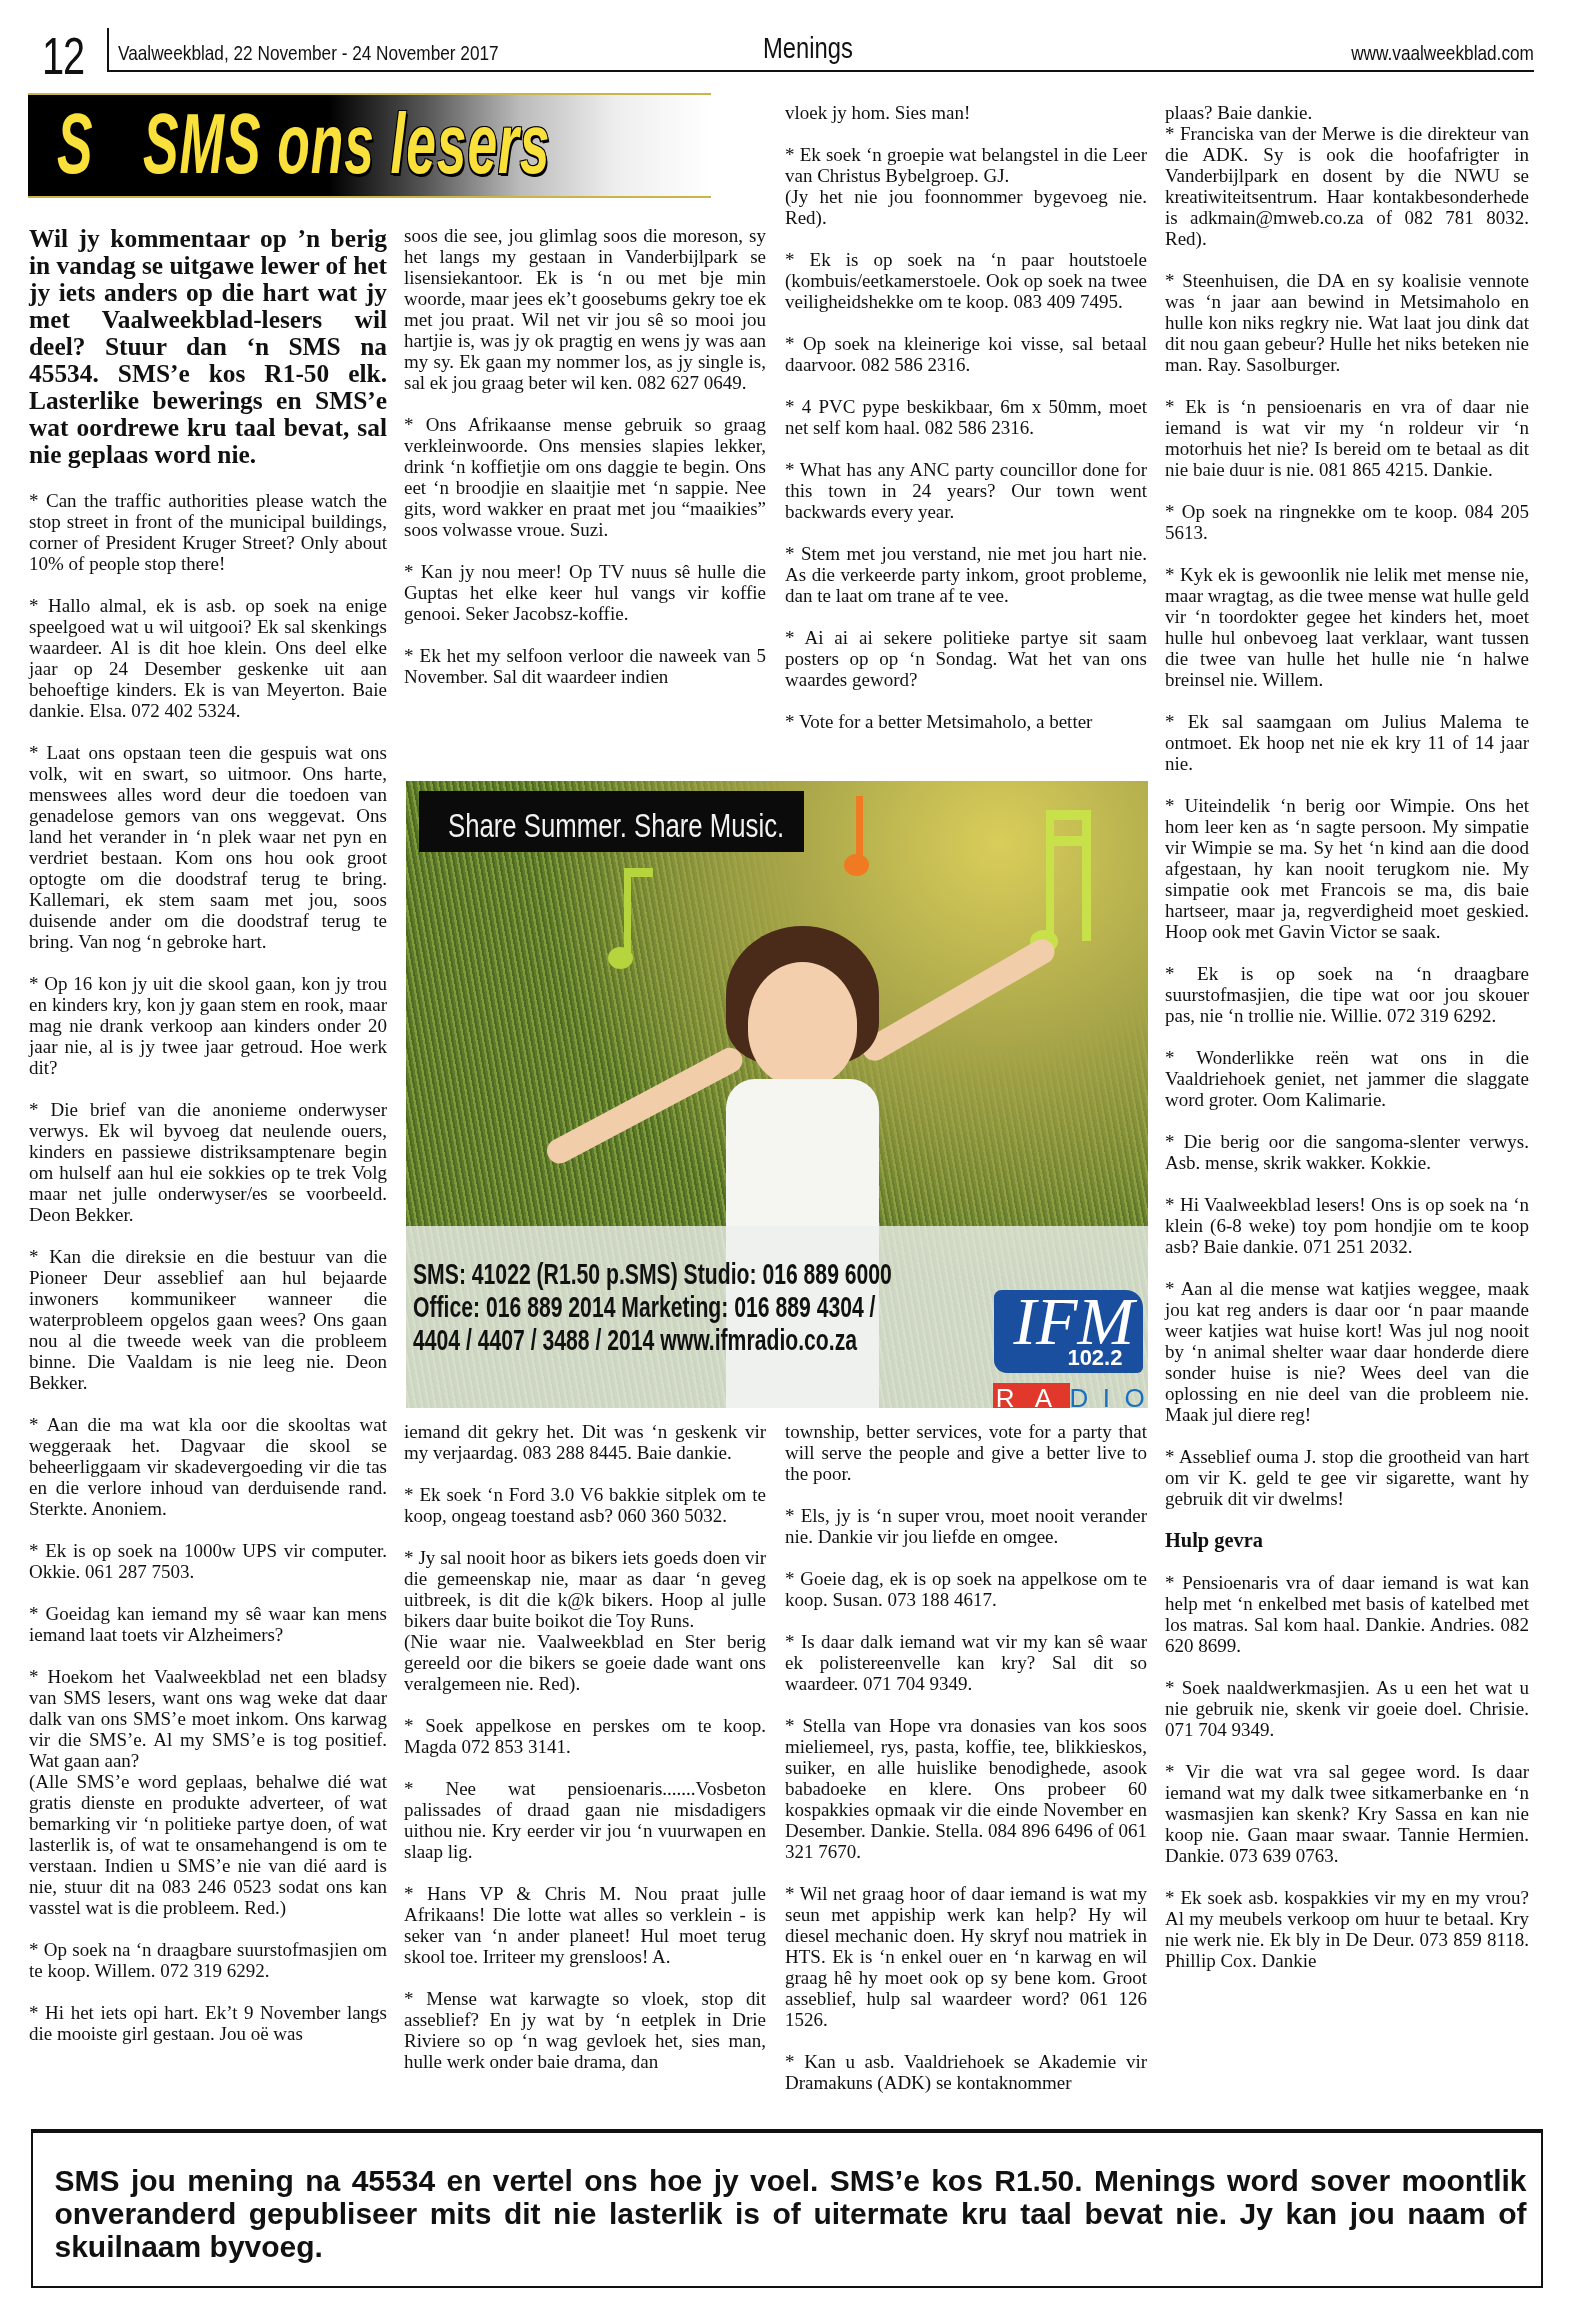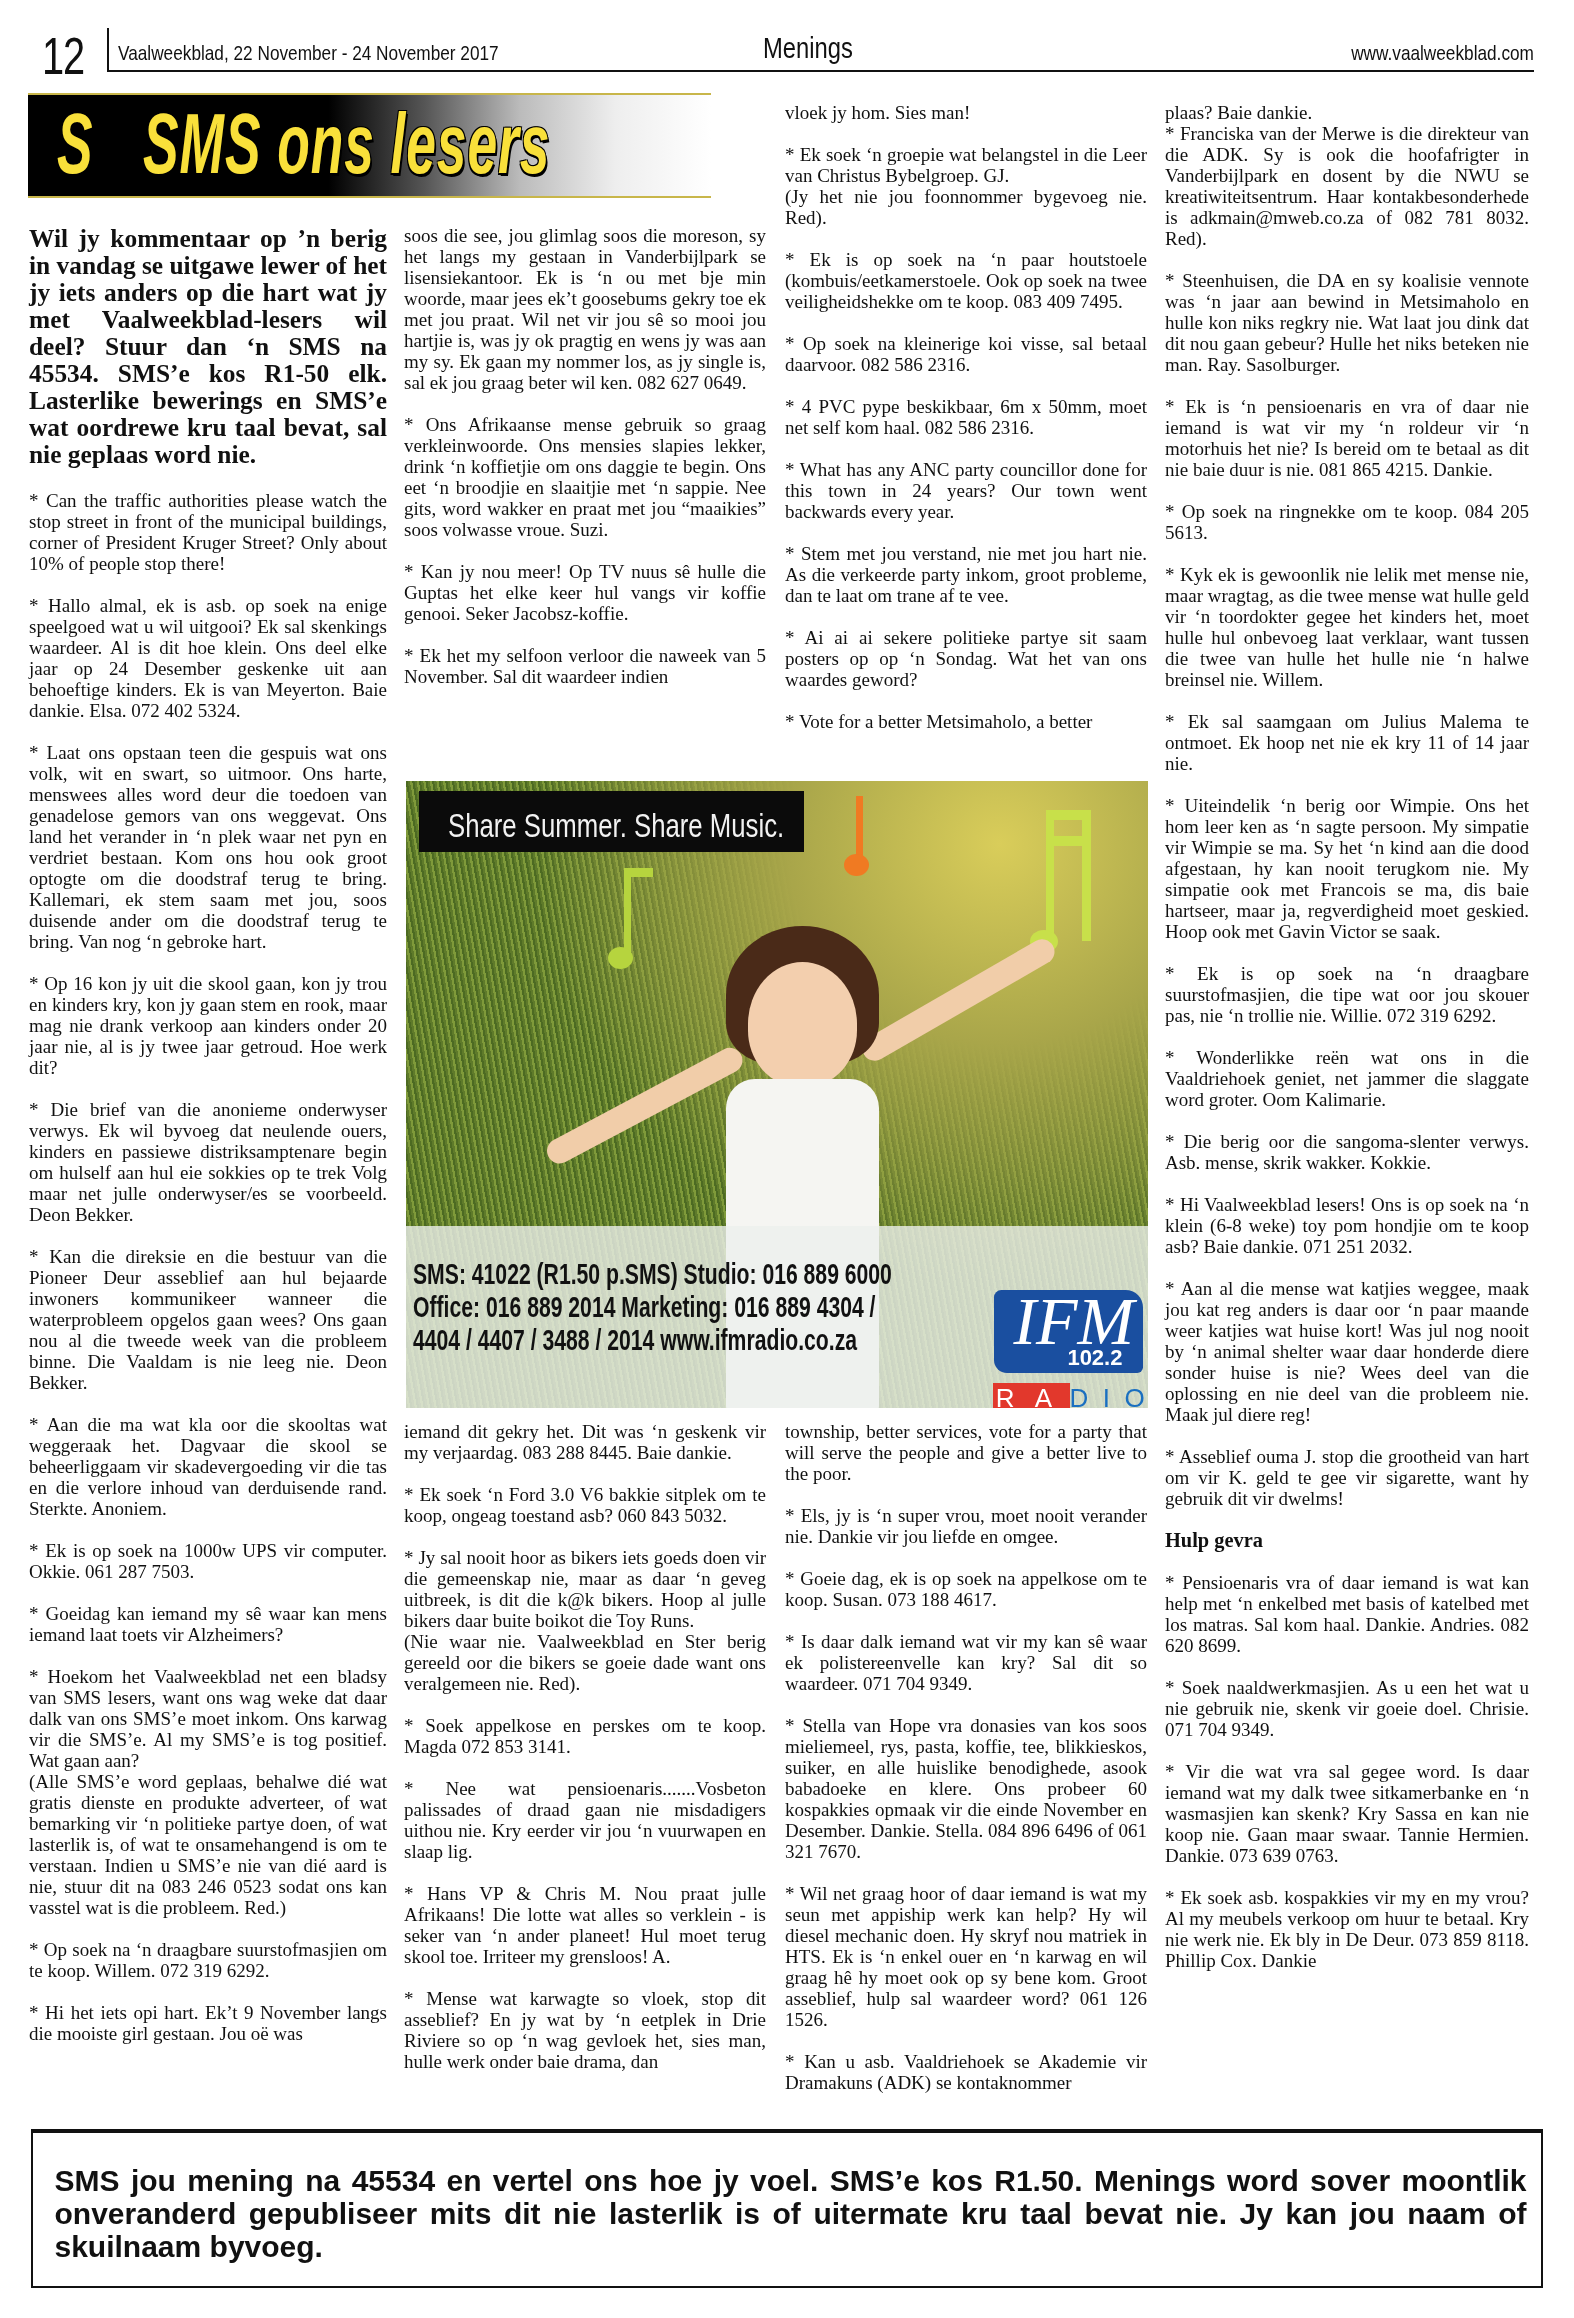--- a/index.html
+++ b/index.html
@@ -147,21 +147,21 @@
       <div class="ifm-txt">IFM</div>
       <div class="ifm-freq">102.2</div>
     </div>
     <div class="ifm-radio"><span class="r">R</span><span class="r">A</span><span class="b">D</span><span class="b">I</span><span class="b">O</span></div>
 
   </div>
 </div>
 
 <div class="col col2bot">
   <p>iemand dit gekry het. Dit was ‘n geskenk vir my verjaardag. 083 288 8445. Baie dankie.</p>
-  <p>* Ek soek ‘n Ford 3.0 V6 bakkie sitplek om te koop, ongeag toestand asb? 060 843 5032.</p>
+  <p>* Ek soek ‘n Ford 3.0 V6 bakkie sitplek om te koop, ongeag toestand asb? 060 360 5032.</p>
   <p class="tight">* Jy sal nooit hoor as bikers iets goeds doen vir die gemeenskap nie, maar as daar ‘n geveg uitbreek, is dit die k@k bikers. Hoop al julle bikers daar buite boikot die Toy Runs.</p>
   <p class="it">(Nie waar nie. Vaalweekblad en Ster berig gereeld oor die bikers se goeie dade want ons veralgemeen nie. Red).</p>
   <p>* Soek appelkose en perskes om te koop. Magda 072 853 3141.</p>
   <p>* Nee wat pensioenaris.......Vosbeton palissades of draad gaan nie misdadigers uithou nie. Kry eerder vir jou ‘n vuurwapen en slaap lig.</p>
   <p>* Hans VP &amp; Chris M. Nou praat julle Afrikaans! Die lotte wat alles so verklein - is seker van ‘n ander planeet! Hul moet terug skool toe. Irriteer my grensloos! A.</p>
   <p>* Mense wat karwagte so vloek, stop dit asseblief? En jy wat by ‘n eetplek in Drie Riviere so op ‘n wag gevloek het, sies man, hulle werk onder baie drama, dan</p>
 </div>
 
 <div class="col col3bot">
   <p>township, better services, vote for a party that will serve the people and give a better live to the poor.</p>

